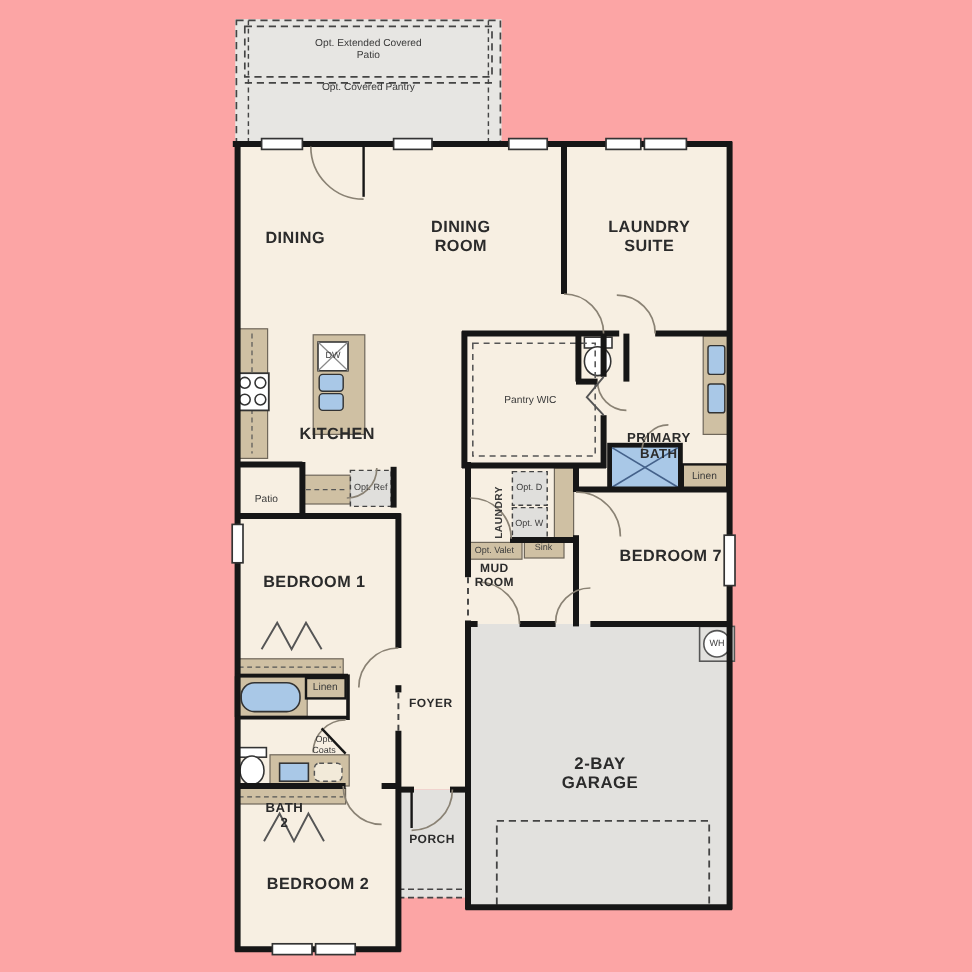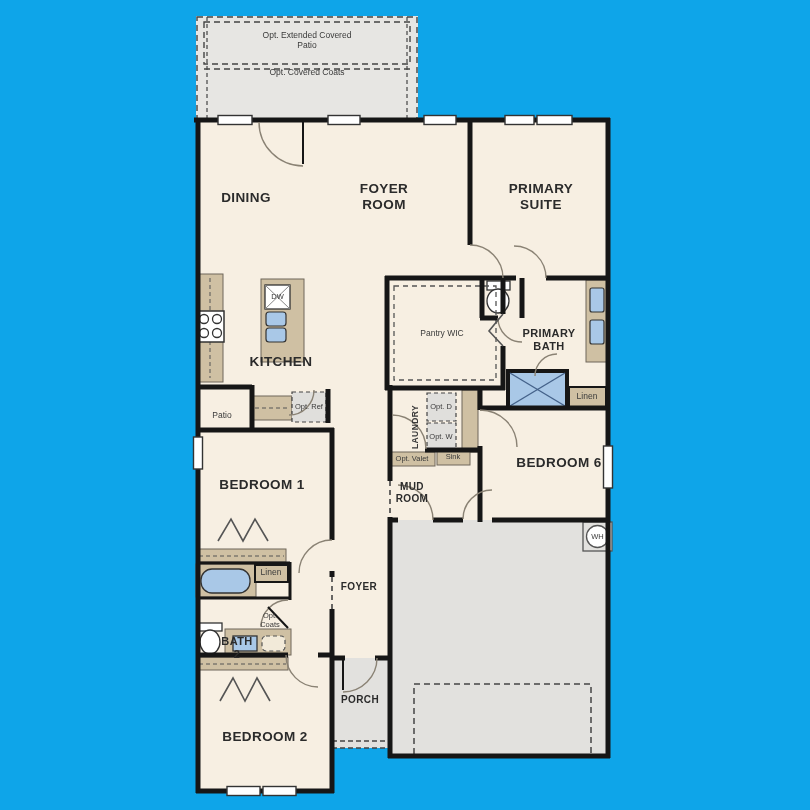--- a/index.html
+++ b/index.html
@@ -1,23 +1,23 @@
 <!DOCTYPE html>
 <html><head>
 <meta charset="utf-8">
 <style>
   html,body{margin:0;padding:0;background:#ffffff;}
-  .stage{position:relative;width:810px;height:810px;background:#0ea5e9;overflow:hidden;
+  .stage{position:relative;width:810px;height:810px;background:#fca5a5;overflow:hidden;
          font-family:"Liberation Sans",sans-serif;}
   svg{position:absolute;left:0;top:0;}
   .lbl{position:absolute;transform:translate(-50%,-50%);text-align:center;
        color:#2b2b2b;line-height:1.15;white-space:normal;}
   .b{font-weight:bold;letter-spacing:.4px;}
   .room{font-size:13.5px;}
-  .room-s{font-size:11px;}
+  .room-s{font-size:11px;margin-top:32px;}
   .room-xs{font-size:10px;}
   .tiny{font-size:8.5px;color:#3a3a3a;}
   .micro{font-size:7.5px;color:#3a3a3a;}
   .vert{transform:translate(-50%,-50%) rotate(-90deg);}
 </style>
 </head>
 <body>
 
 <div class="stage">
 
@@ -196,40 +196,41 @@
     <line x1="288" y1="628" x2="268" y2="607"></line>
   </g>
   <g fill="none" stroke="#555" stroke-width="1.6">
     <polyline points="503,314 489,331 503,346"></polyline>
     <polyline points="218,541 231,519 243,541 255,519 268,541"></polyline>
     <polyline points="220,701 233,678 245,701 257,678 270,701"></polyline>
   </g>
 </svg>
 
 <div class="lbl tiny" style="left:307px;top:41px;width:110px">Opt. Extended Covered Patio</div>
-<div class="lbl tiny" style="left:307px;top:73px;width:160px">Opt. Covered Coats</div>
+<div class="lbl tiny" style="left:307px;top:73px;width:160px">Opt. Covered Pantry</div>
 <div class="lbl room b" style="left:246px;top:198px;width:90px">DINING</div>
-<div class="lbl room b" style="left:384px;top:197px;width:70px">FOYER ROOM</div>
-<div class="lbl room b" style="left:541px;top:197px;width:82px">PRIMARY SUITE</div>
+<div class="lbl room b" style="left:384px;top:197px;width:70px">DINING ROOM</div>
+<div class="lbl room b" style="left:541px;top:197px;width:82px">LAUNDRY SUITE</div>
 <div class="lbl room b" style="left:281px;top:362px;width:90px">KITCHEN</div>
 <div class="lbl micro" style="left:277.5px;top:297px;width:27px">DW</div>
 <div class="lbl tiny" style="left:222px;top:416px;width:50px">Patio</div>
 <div class="lbl micro" style="left:309px;top:407px;width:28px">Opt. Ref</div>
 <div class="lbl tiny" style="left:442px;top:334px;width:48px">Pantry WIC</div>
 <div class="lbl room-s b" style="left:549px;top:340px;width:62px">PRIMARY BATH</div>
 <div class="lbl tiny" style="left:587px;top:397px;width:40px">Linen</div>
 <div class="lbl tiny b vert" style="left:416px;top:427px;width:60px">LAUNDRY</div>
 <div class="lbl micro" style="left:441px;top:407px;width:24px">Opt. D</div>
 <div class="lbl micro" style="left:441px;top:437px;width:24px">Opt. W</div>
 <div class="lbl micro" style="left:412px;top:459px;width:44px">Opt. Valet</div>
 <div class="lbl micro" style="left:453px;top:457px;width:34px">Sink</div>
-<div class="lbl room-xs b" style="left:412px;top:492px;width:46px">MUD ROOM</div>
-<div class="lbl room b" style="left:559px;top:463px;width:110px">BEDROOM 6</div>
+<div class="lbl room-xs b" style="left:412px;top:480px;width:46px">MUD ROOM</div>
+<div class="lbl room b" style="left:559px;top:463px;width:110px">BEDROOM 7</div>
 <div class="lbl room b" style="left:262px;top:485px;width:110px">BEDROOM 1</div>
 <div class="lbl tiny" style="left:271px;top:573px;width:40px">Linen</div>
 <div class="lbl room-s b" style="left:237px;top:648px;width:38px">BATH 2</div>
 <div class="lbl micro" style="left:270px;top:621px;width:30px">Opt. Coats</div>
 <div class="lbl room-xs b" style="left:359px;top:587px;width:50px">FOYER</div>
 <div class="lbl room-xs b" style="left:360px;top:700px;width:50px">PORCH</div>
 <div class="lbl room b" style="left:265px;top:737px;width:110px">BEDROOM 2</div>
+<div class="lbl room b" style="left:500px;top:644px;width:90px;font-size:14px">2-BAY GARAGE</div>
 <div class="lbl micro" style="left:597.5px;top:536.5px;width:20px">WH</div>
 
 </div>
 
 </body></html>

